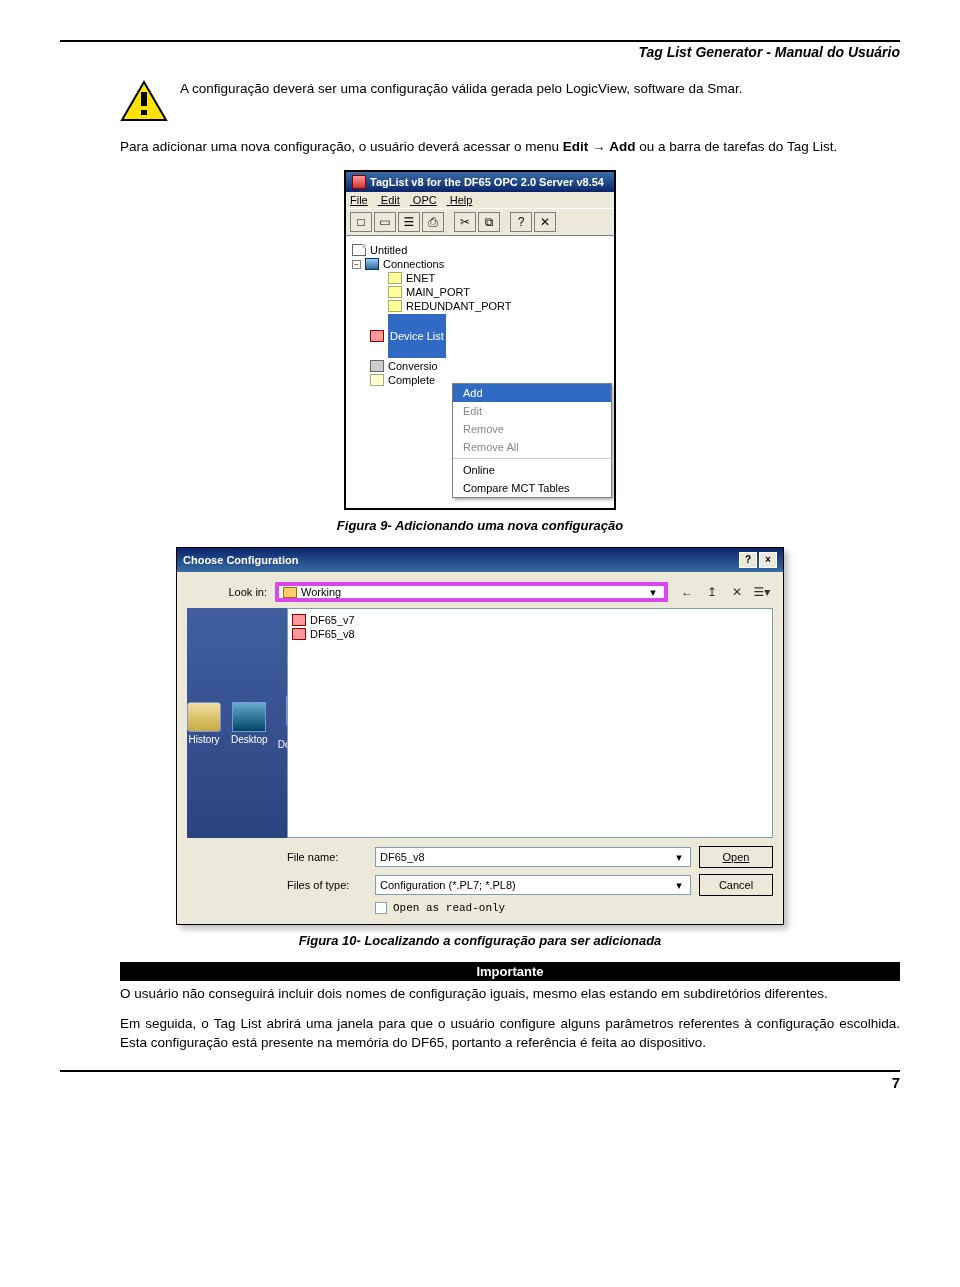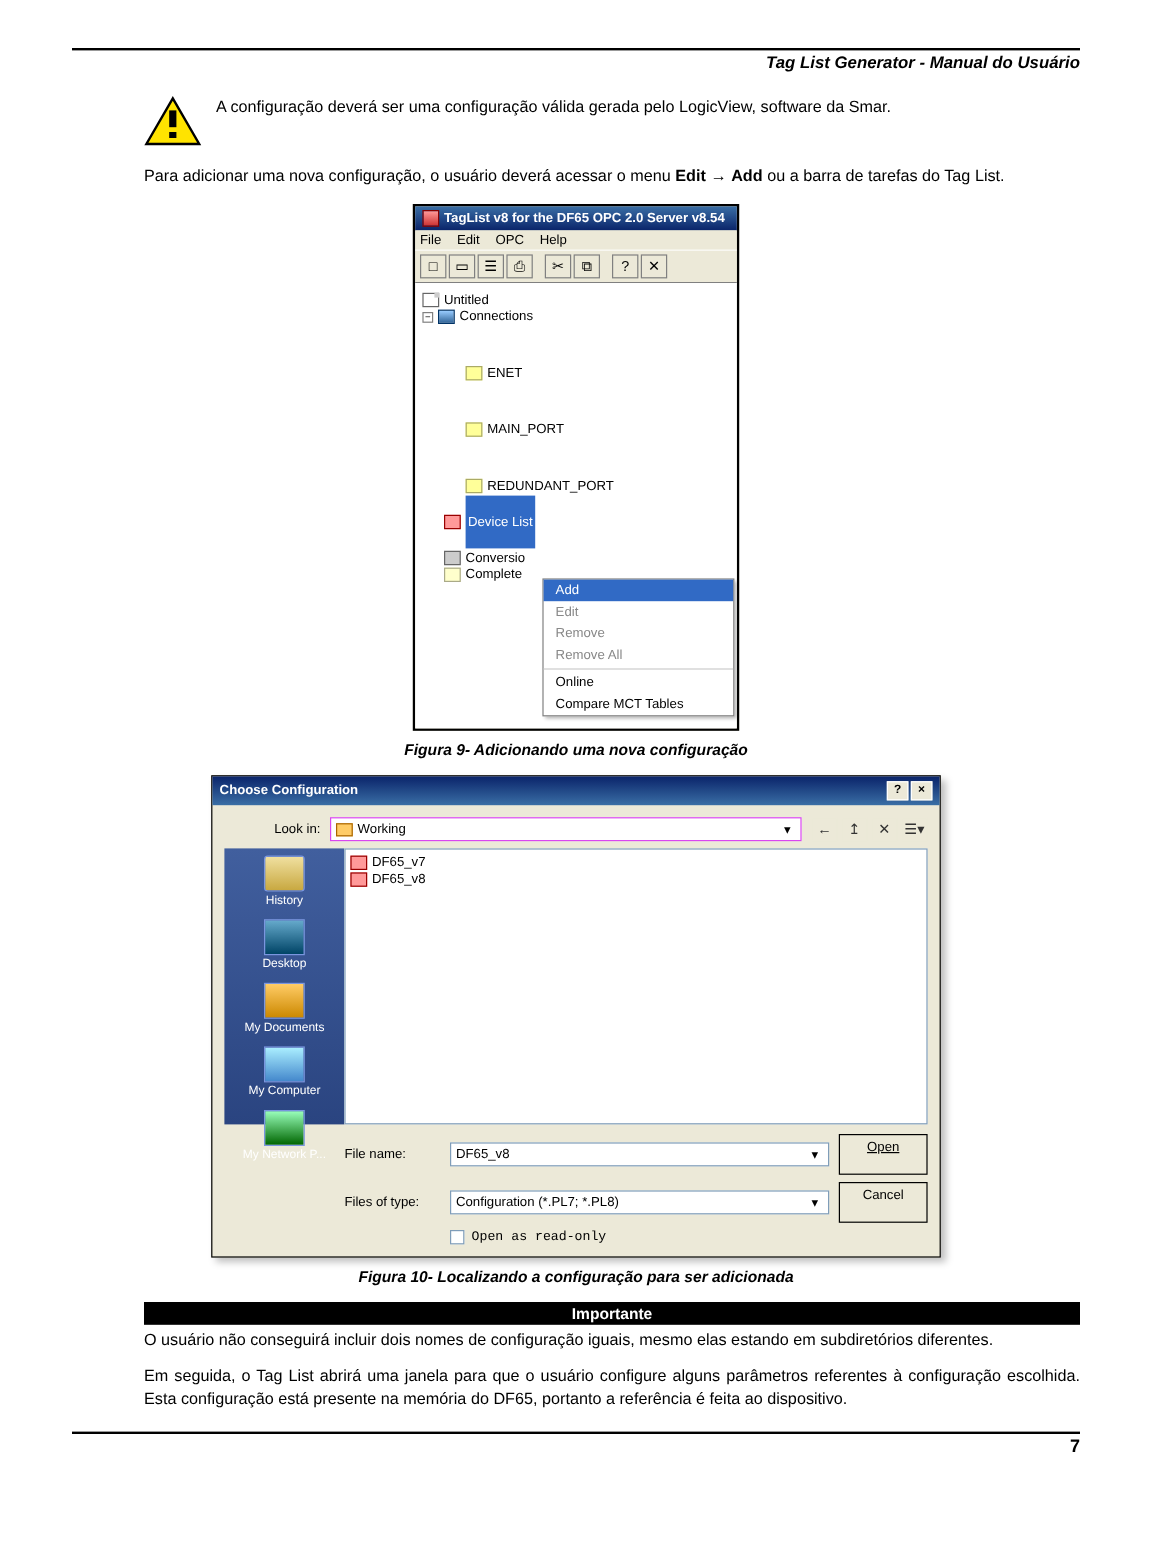--- a/index.html
+++ b/index.html
@@ -13,30 +13,30 @@
   .warn-text { font-size: 13.5px; line-height: 1.35; }
   .para { font-size: 13.5px; line-height: 1.35; margin-left: 60px; margin-bottom: 14px; text-align: justify; }
   .para .b { font-weight: bold; }
   .figure-wrap { display: flex; justify-content: center; margin: 10px 0 6px 0; }
   .caption { text-align: center; font-weight: bold; font-style: italic; font-size: 13px; margin: 8px 0 14px 0; }
 
   
   .win1 { width: 272px; border: 2px solid #000; background: #ece9d8; font-family: Tahoma, sans-serif; font-size: 11px; }
   .win1-title { background: linear-gradient(#3a6ea5,#0a246a); color:#fff; font-weight:bold; padding:3px 6px; display:flex; align-items:center; gap:4px; }
   .win1-title .icon { width:14px; height:14px; background: linear-gradient(#f99,#c33); border:1px solid #800; }
-  .menubar { background:#ece9d8; padding:2px 4px; border-bottom:1px solid #fff; }
+  .menubar { background:#ece9d8; padding:2px 4px; border-bottom:1px solid #fff;text-decoration:underline; }
   .menubar span { margin-right:10px; }
   .toolbar { background:#ece9d8; padding:3px 4px; display:flex; gap:2px; border-bottom:1px solid #808080; }
   .tb-btn { width:22px; height:20px; border:1px solid #808080; background:#ece9d8; display:flex; align-items:center; justify-content:center; font-size:12px; }
   .tb-sep { width:6px; }
   .treepane { background:#fff; padding:6px 6px 10px 6px; min-height:200px; border-top:1px solid #fff; }
   .tnode { display:flex; align-items:center; gap:4px; padding:1px 0; }
   .tnode.l1 { margin-left:0; }
   .tnode.l2 { margin-left:18px; }
-  .tnode.l3 { margin-left:36px;margin-top:33px; }
+  .tnode.l3 { margin-left:36px; }
   .expander { width:9px; height:9px; border:1px solid #808080; font-size:8px; line-height:7px; text-align:center; color:#000; background:#fff; }
   .ic { width:14px; height:12px; display:inline-block; }
   .ic-doc { background:#fff; border:1px solid #666; position:relative; }
   .ic-doc::after { content:''; position:absolute; right:-1px; top:-1px; width:4px; height:4px; background:#ccc; }
   .ic-net { background:linear-gradient(#9cf,#369); border:1px solid #036; }
   .ic-port { background:#ff9; border:1px solid #aa6; }
   .ic-dev { background:#f99; border:1px solid #900; }
   .ic-conv { background:#ccc; border:1px solid #666; }
   .ic-comp { background:#ffc; border:1px solid #aa8; }
   .sel { background:#316ac5; color:#fff; padding:16px 2px; }
@@ -47,45 +47,45 @@
   .ctxmenu .sep { border-top:1px solid #ccc; margin:2px 0; }
 
   
   .dlg { width: 608px; background:#ece9d8; border:1px solid #000; font-family: Tahoma,sans-serif; font-size:11px; box-shadow:4px 4px 6px rgba(0,0,0,.25); }
   .dlg-titlebar { background:linear-gradient(#0a246a,#3a6ea5); color:#fff; font-weight:bold; padding:4px 6px; display:flex; justify-content:space-between; align-items:center; }
   .dlg-titlebar .btns { display:flex; gap:2px; }
   .dlg-titlebar .wbtn { width:18px; height:16px; background:#ece9d8; border:1px solid #fff; color:#000; font-size:10px; text-align:center; line-height:14px; font-weight:bold; }
   .dlg-body { padding:10px; }
   .dlg-row1 { display:flex; align-items:center; gap:8px; margin-bottom:6px; }
   .dlg-row1 .lbl { width:80px; text-align:right; }
-  .combo { flex:1; height:20px; background:#fff; border:1px solid #d946ef; display:flex; align-items:center; padding:0 4px; justify-content:space-between; }
+  .combo { flex:1; height:20px; background:#fff; border:4px solid #d946ef; display:flex; align-items:center; padding:0 4px; justify-content:space-between; }
   .combo .fold { display:flex; align-items:center; gap:4px; }
   .foldicon { width:14px; height:11px; background:#fc6; border:1px solid #a60; }
   .dd { width:14px; text-align:center; color:#000; }
   .navbtns { display:flex; gap:3px; }
   .navbtn { width:22px; height:20px; border:1px solid #ece9d8; display:flex; align-items:center; justify-content:center; font-size:12px; color:#333; }
   .dlg-mid { display:flex; gap:0; height:230px; }
-  .places { width:100px; background:#7a96df; background:linear-gradient(#415f9e,#2a4480); padding:6px 0; display:flex; flex-direction:column; align-items:center; gap:10px; color:#fff; font-size:10px; }
+  .places { width:100px; background:#7a96df; background:linear-gradient(#415f9e,#2a4480); padding:6px 0; display:flex; flex-direction:row; align-items:center; gap:10px; color:#fff; font-size:10px; }
   .place { text-align:center; }
   .place .pic { width:34px; height:30px; margin:0 auto 2px auto; border:1px solid #7a96df; background:#ccc; }
   .pic.history { background:linear-gradient(#f0e0a0,#c8a840); border-radius:3px; }
   .pic.desktop { background:linear-gradient(#6ac,#046); }
   .pic.mydoc { background:linear-gradient(#fc6,#c80); }
   .pic.mycomp { background:linear-gradient(#aef,#48c); }
   .pic.mynet { background:linear-gradient(#9fb,#060); }
   .filelist { flex:1; background:#fff; border:1px solid #7f9db9; padding:4px; }
   .fileitem { display:flex; align-items:center; gap:4px; padding:1px 0; font-size:11px; }
   .fileitem .fic { width:14px; height:12px; background:#f99; border:1px solid #900; }
   .dlg-bottom { display:flex; margin-top:8px; }
   .dlg-bottom-left { width:100px; }
   .dlg-bottom-right { flex:1; }
   .brow { display:flex; align-items:center; gap:8px; margin-bottom:6px; }
   .brow .lbl2 { width:80px; }
   .txtbox { flex:1; height:20px; background:#fff; border:1px solid #7f9db9; padding:0 4px; display:flex; align-items:center; justify-content:space-between; }
-  .dlgbtn { width:74px; height:34px; border:1px solid #000; background:#ece9d8; text-align:center; line-height:20px; font-size:11px; }
+  .dlgbtn { width:74px; height:22px; border:1px solid #000; background:#ece9d8; text-align:center; line-height:20px; font-size:11px; }
   .chkrow { display:flex; align-items:center; gap:6px; margin-left:88px;font-family:Liberation Mono, monospace; }
   .chk { width:12px; height:12px; border:1px solid #7f9db9; background:#fff; }
 
   
   .importante { margin-left:60px; margin-right:0; margin-top:10px; }
   .importante .hdr { background:#000; color:#fff; text-align:center; font-weight:bold; font-size:13px; padding:2px 0; }
   .importante .body { font-size:13.5px; line-height:1.35; padding:4px 0 0 0; text-align:justify; }
   .para2 { font-size:13.5px; line-height:1.35; margin-left:60px; margin-top:12px; text-align:justify; }
   .footer-line { border-top:2px solid #000; margin-top:18px; }
   .page-num { text-align:right; font-weight:bold; font-size:15px; margin-top:2px; }

